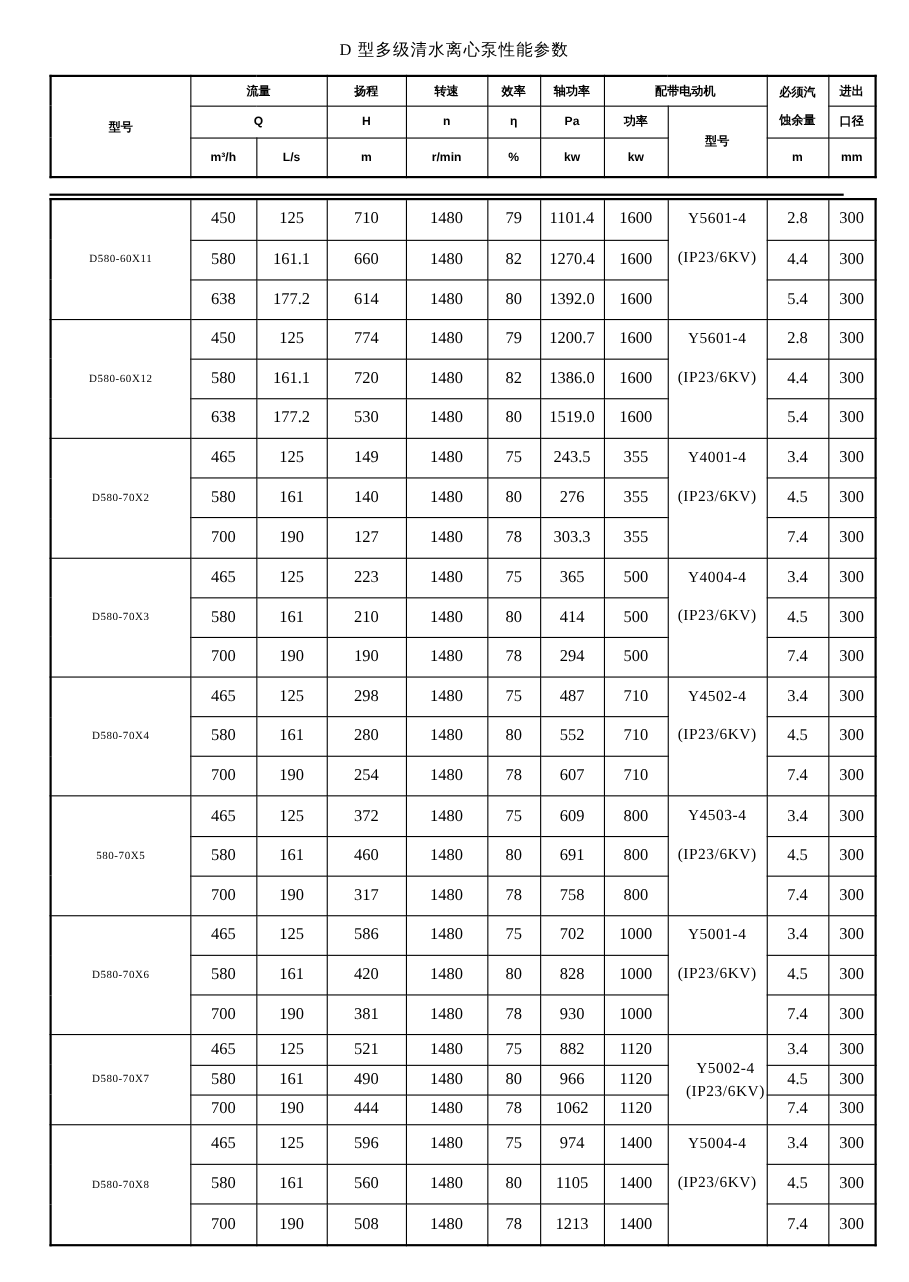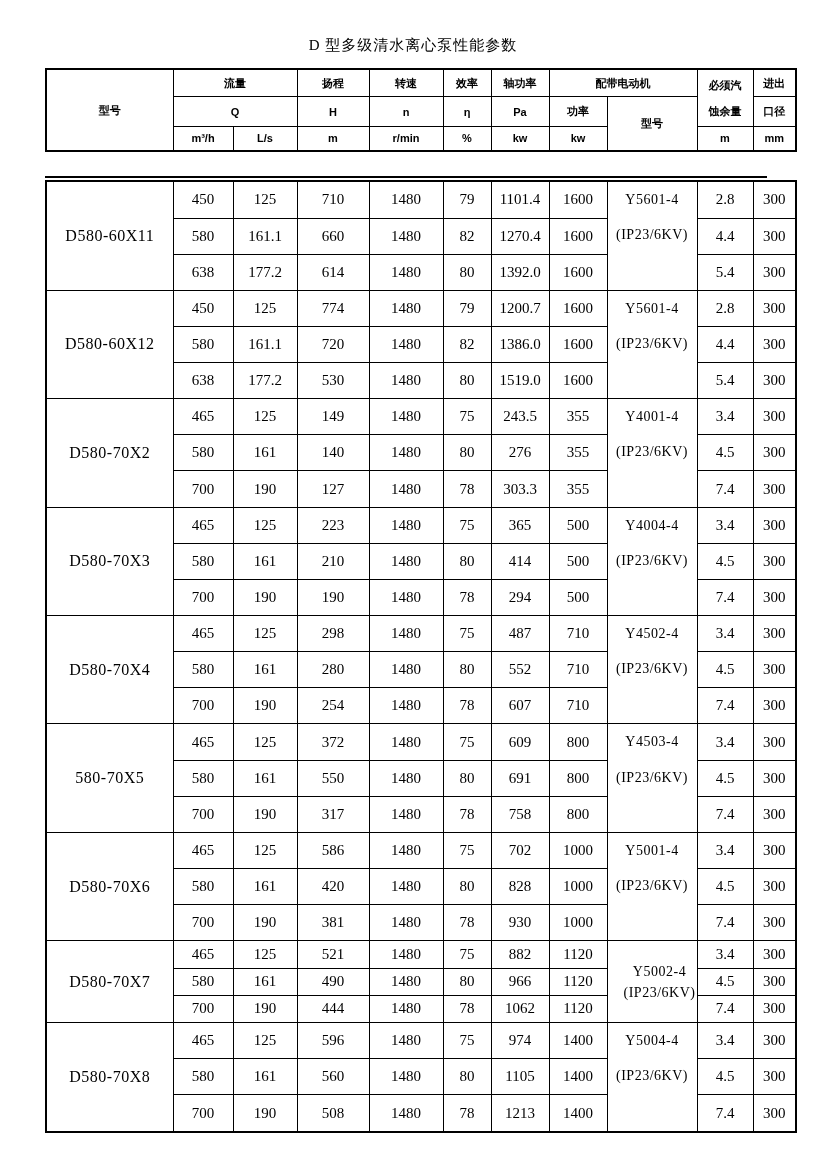--- a/index.html
+++ b/index.html
@@ -29,21 +29,21 @@
   .hdr-table td {
     border: 1px solid #000;
     text-align: center; vertical-align: middle;
     padding: 0;
     font-family: "Liberation Sans", "DejaVu Sans", sans-serif;
     font-weight: bold; font-size: 11px;
     overflow: hidden; white-space: nowrap;
   }
   .hdr-table tr.h1 { height: 27px; }
   .hdr-table tr.h2 { height: 29px; }
-  .hdr-table tr.h3 { height: 24px; }
+  .hdr-table tr.h3 { height: 36px; }
   .hdr-table .twoline div { line-height: 26px; height: 26px; }
 
   
   .top-rule {
     position: absolute; left: 45px; top: 176px;
     width: 722px; height: 0;
     border-top: 2px solid #000;
   }
 
   
@@ -53,21 +53,21 @@
     border: 2px solid #000;
   }
   .body-table td {
     border: 1px solid #000;
     text-align: center; vertical-align: middle;
     padding: 0;
     font-size: 15px;
     font-family: "Liberation Serif", "DejaVu Serif", serif;
     overflow: hidden; white-space: nowrap;
   }
-  .body-table td.model { font-size: 16px; letter-spacing: 0.5px; }
+  .body-table td.model { font-size: 10px; letter-spacing: 0.5px; }
   .body-table td.motor {
     font-size: 14px; vertical-align: top; letter-spacing: 0.5px; margin-left: 33px;
   }
   .body-table td.motor div { height: 35.3px; line-height: 35.3px; }
   .body-table td.motor.motor-center { vertical-align: middle; padding-left: 15px; }
   .body-table td.motor.motor-center div { height: auto; line-height: 1.5; }
 </style>
 </head>
 <body>
 
@@ -347,21 +347,21 @@
           <td class="motor" rowspan="3">
             <div>Y4503-4</div>
             <div>(IP23/6KV)</div>
           </td>
           <td>3.4</td>
           <td>300</td>
         </tr>
         <tr>
           <td>580</td>
           <td>161</td>
-          <td>550</td>
+          <td>460</td>
           <td>1480</td>
           <td>80</td>
           <td>691</td>
           <td>800</td>
           <td>4.5</td>
           <td>300</td>
         </tr>
         <tr>
           <td>700</td>
           <td>190</td>

